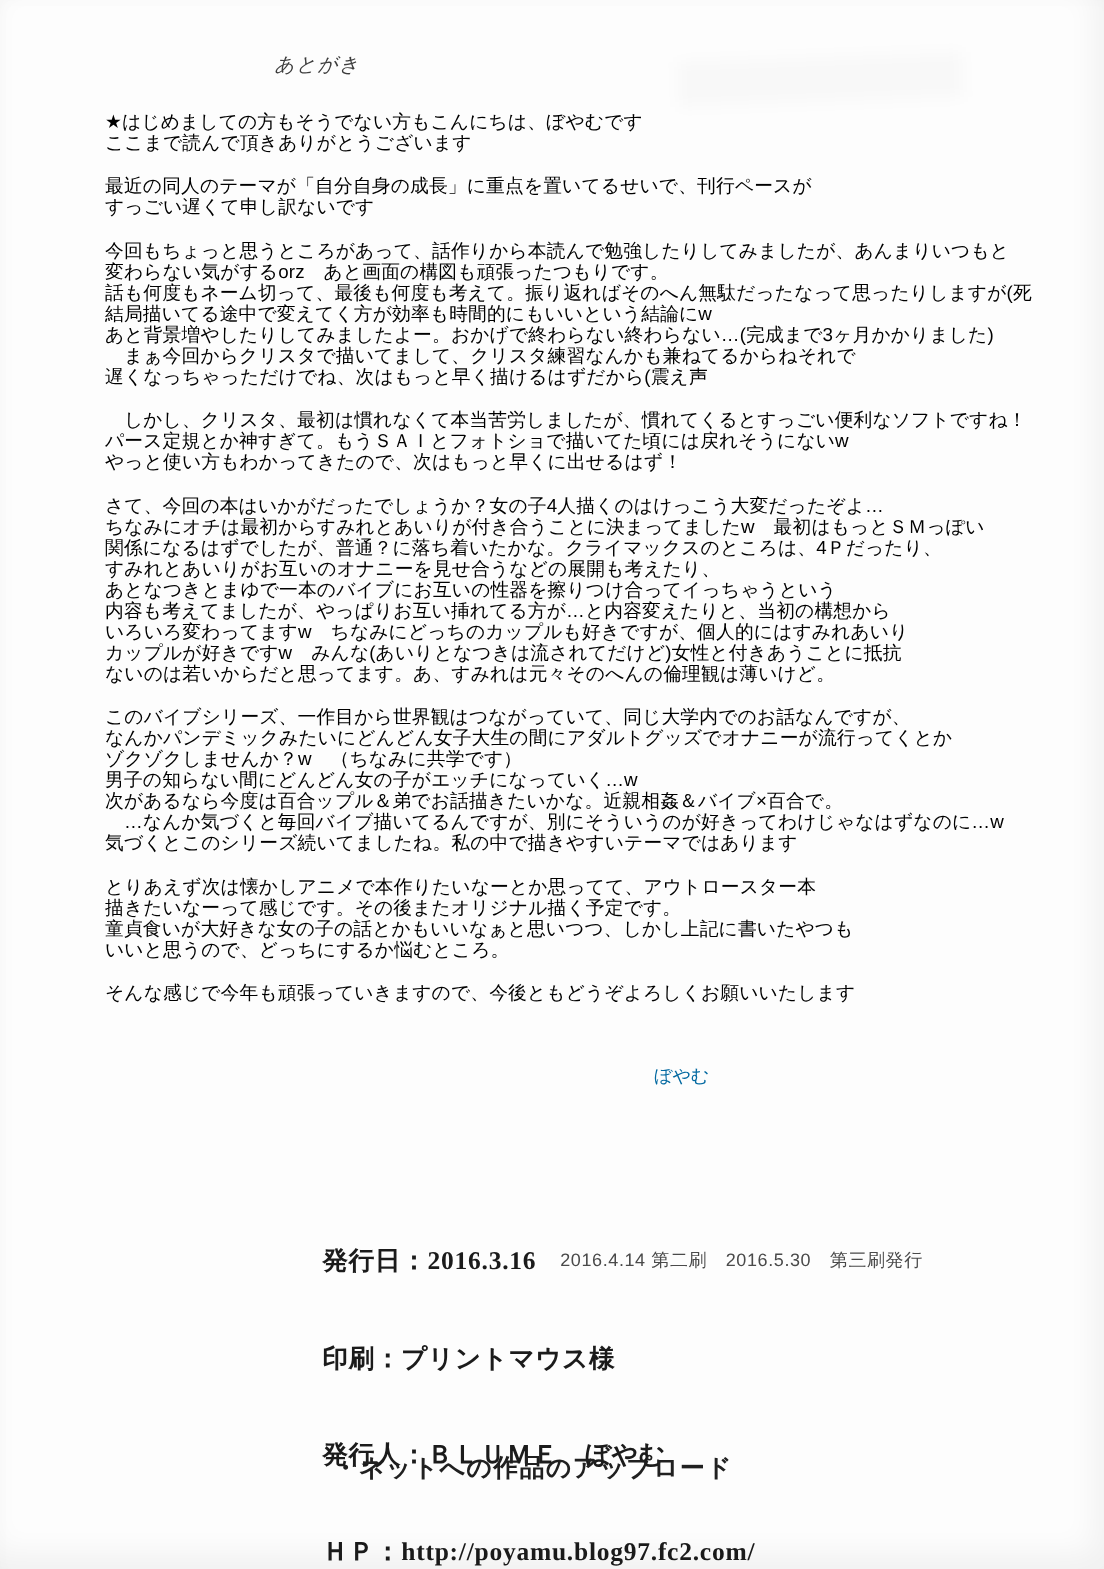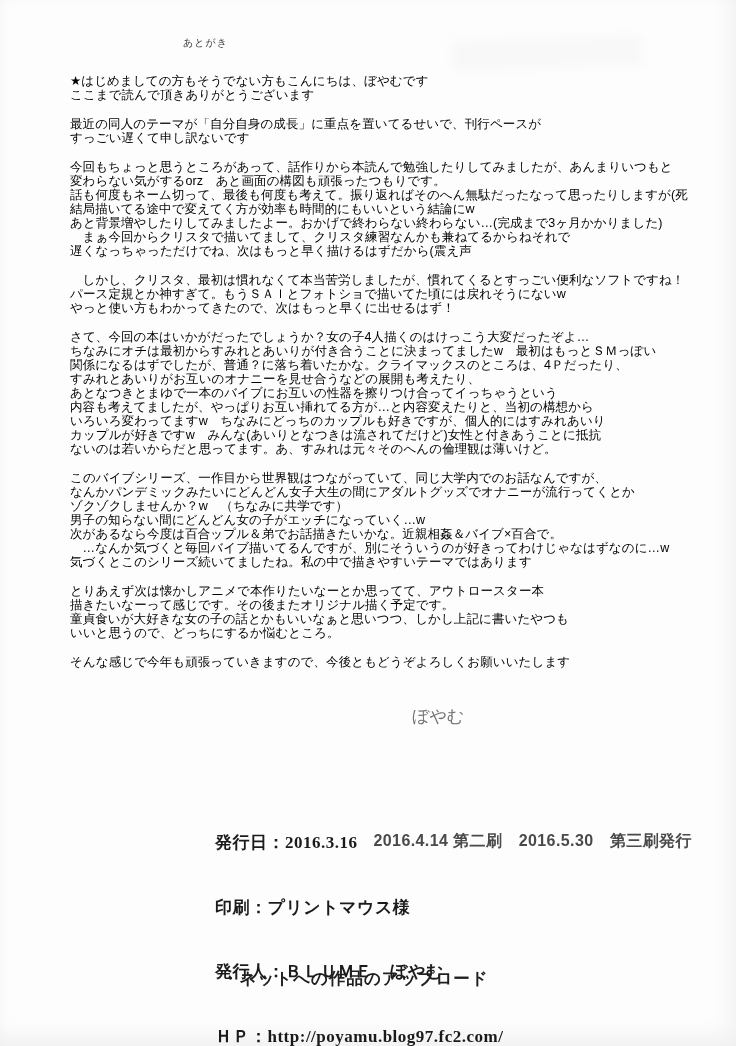--- a/index.html
+++ b/index.html
@@ -15,42 +15,42 @@
   .page::after{
     content:"";position:absolute;inset:0;pointer-events:none;
     box-shadow:inset -6px -10px 20px rgba(0,0,0,0.05), inset 2px 2px 8px rgba(0,0,0,0.012);
   }
   .scan-artifact{
     position:absolute;left:452px;top:38px;width:190px;height:30px;
     background:rgba(0,0,0,0.02);filter:blur(5px);transform:rotate(-2deg);
   }
   .title{
     position:absolute;left:183px;top:36px;
-    font-size:10px;line-height:14px;letter-spacing:1px;color:#3c3c3c;
+    font-size:13px;line-height:14px;letter-spacing:1px;color:#3c3c3c;font-style:italic;
   }
   .flow{
     position:absolute;left:70px;top:74px;width:660px;
     font-size:12.5px;line-height:14px;letter-spacing:0.1px;color:#000000;
   }
   .para{white-space:pre;margin:0 0 15px 0;}
   .para.gap-top{}
   .signature{
-    position:absolute;left:412px;top:710px;
-    font-size:17px;line-height:14px;color:#737373;
+    position:absolute;left:436px;top:710px;
+    font-size:12px;line-height:14px;color:#0369a1;
   }
   .colophon{
     position:absolute;left:215px;top:787px;
     font-family:"Liberation Serif","DejaVu Serif",serif;font-weight:bold;
     font-size:17px;line-height:21.5px;color:#1b1b1b;letter-spacing:0.5px;
     white-space:pre;
   }
   .colophon .row{white-space:pre;}
   .pub-note{
-    font-family:"Liberation Sans","DejaVu Sans",sans-serif;font-weight:bold;
-    font-size:16px;color:#4a4a4a;letter-spacing:0.4px;margin-left:16px;
+    font-family:"Liberation Sans","DejaVu Sans",sans-serif;font-weight:normal;
+    font-size:12px;color:#4a4a4a;letter-spacing:0.4px;margin-left:16px;
     vertical-align:2px;
   }
   .prohibitions{
     position:absolute;left:222px;top:928px;
     font-family:"Liberation Serif","DejaVu Serif",serif;font-weight:bold;
     font-size:16.5px;line-height:20.5px;color:#202020;letter-spacing:1px;
     white-space:pre;
   }
   .proh-heading{margin:0 0 1px 0;}
   .proh-item{white-space:pre;}

